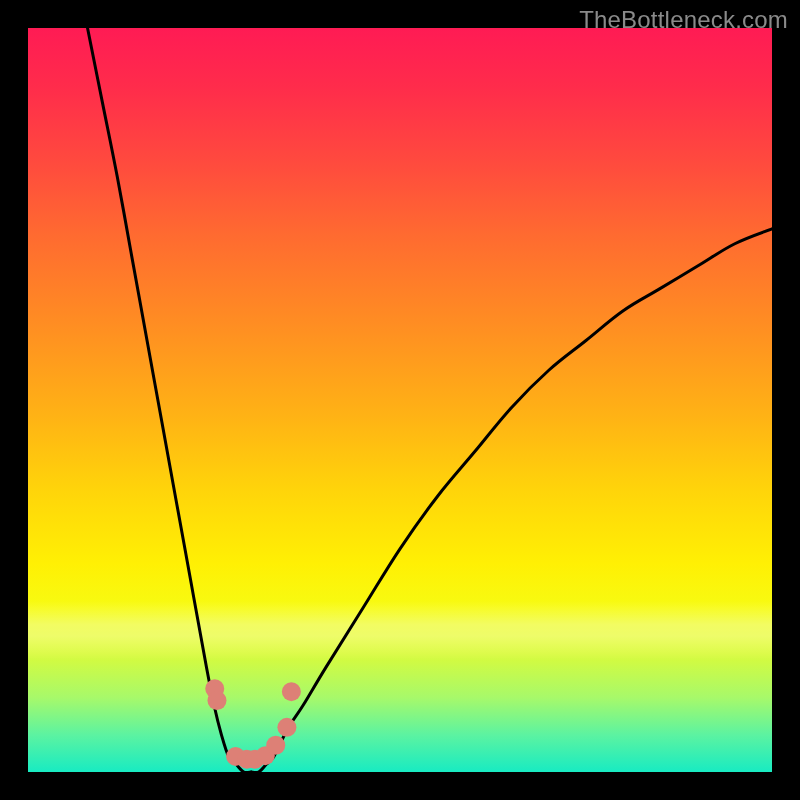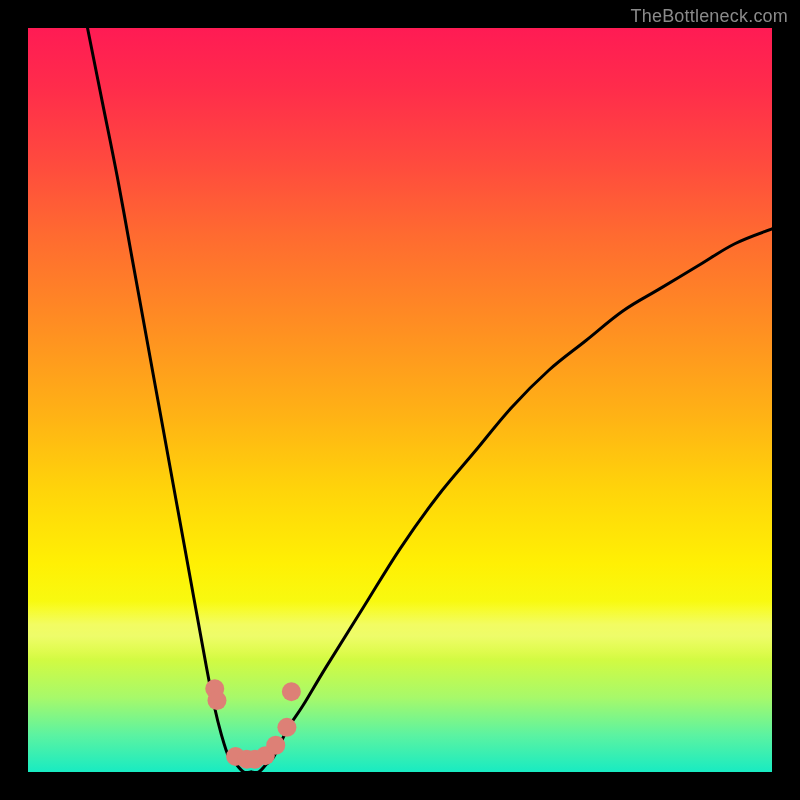--- a/index.html
+++ b/index.html
@@ -69,21 +69,21 @@
     left: 0;
     top: 0;
     width: 100%;
     height: 100%;
   }
   .watermark {
     position: absolute;
     top: 6px;
     right: 12px;
     color: #8a8a8a;
-    font-size: 18px;
+    font-size: 24px;
     font-weight: 500;
     letter-spacing: 0.2px;
     user-select: none;
   }
 </style>
 </head>
 <body>
 
 <div class="frame">
   <div class="watermark">TheBottleneck.com</div>

